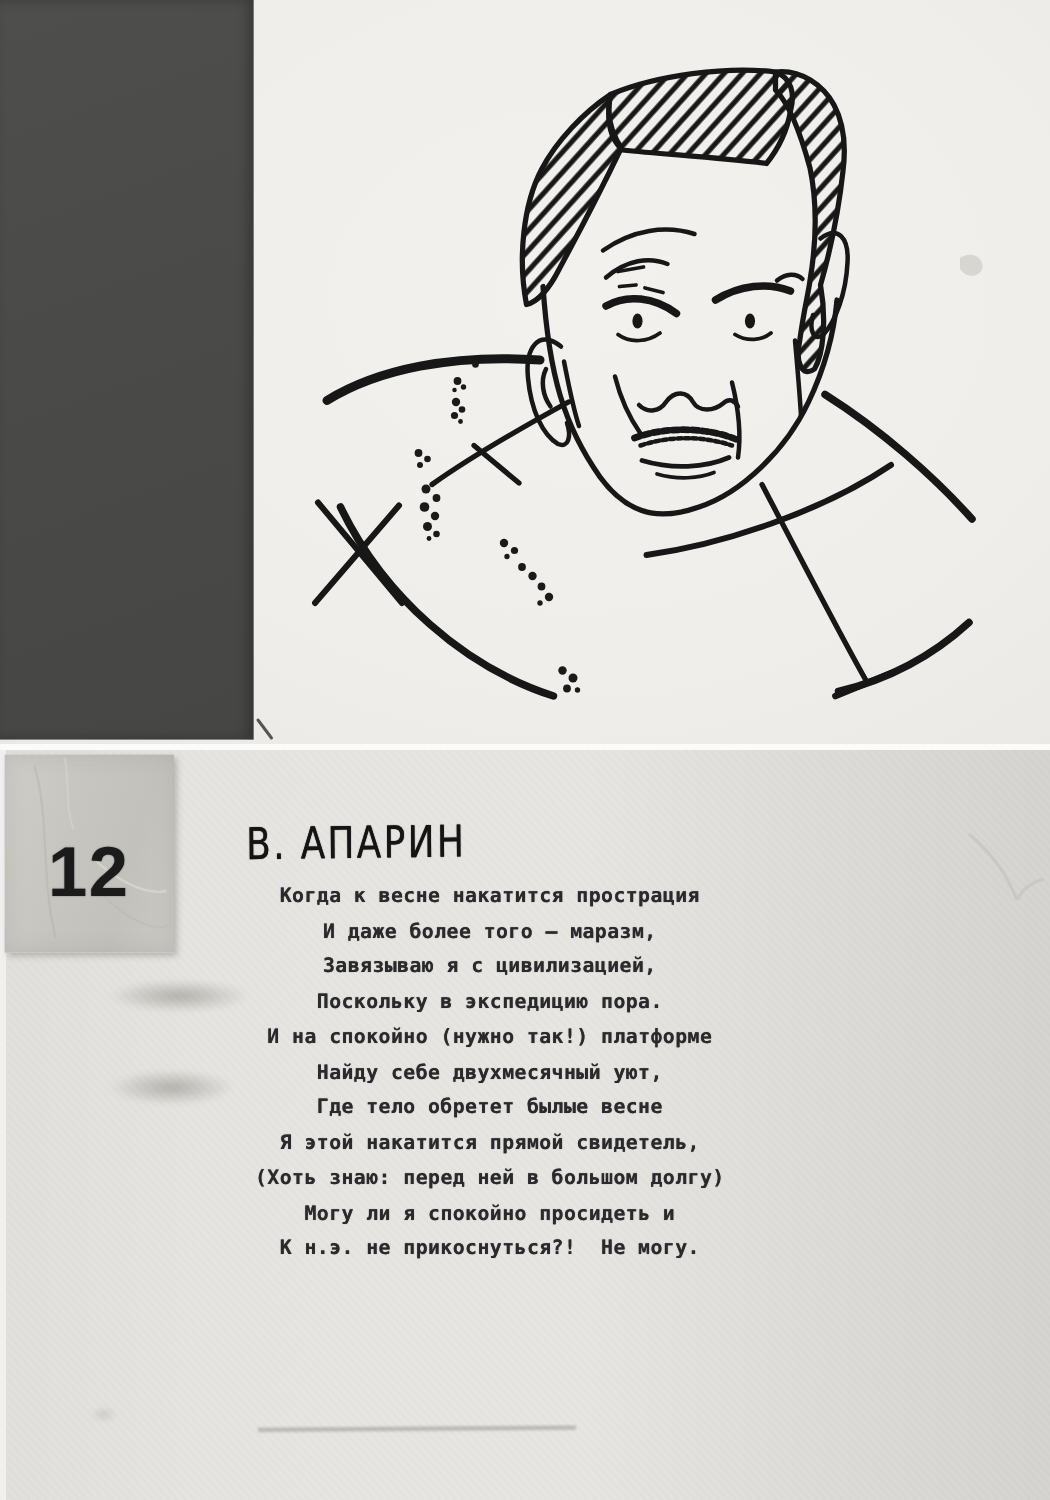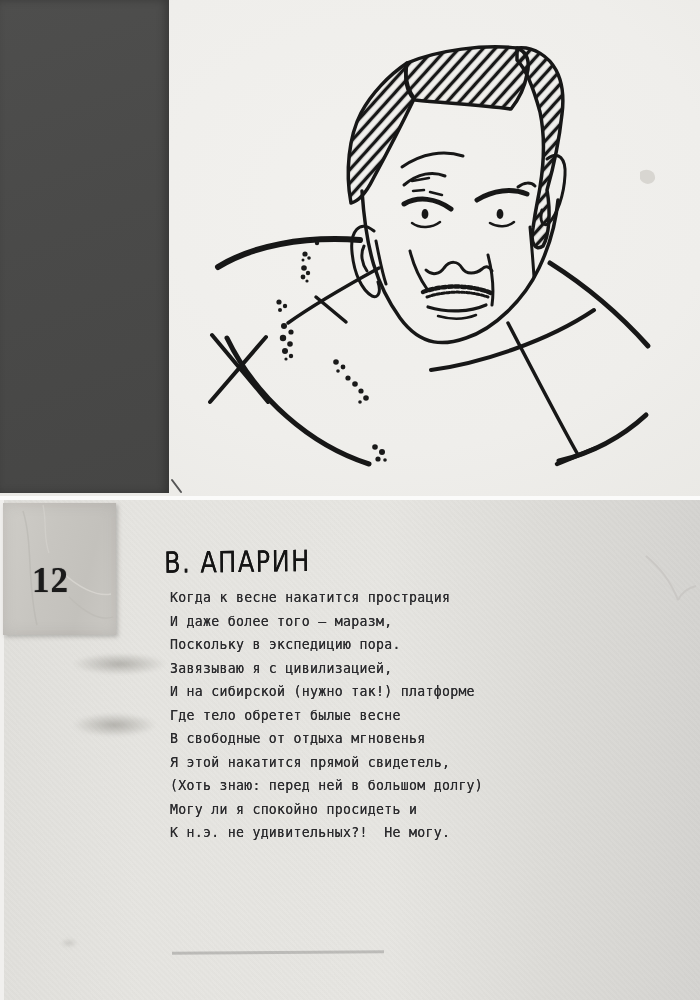--- a/index.html
+++ b/index.html
@@ -16,30 +16,30 @@
   .photo-bottom{position:absolute;left:0;top:500px;width:700px;height:500px;
     background:linear-gradient(to right,#e0dfdb 0%,#e5e4e0 20%,#e6e5e1 55%,#dcdbd7 78%,#d4d3d0 100%);}
   .photo-bottom .grain{position:absolute;inset:0;pointer-events:none;opacity:.5;
     background:repeating-linear-gradient(47deg,rgba(255,255,255,.05) 0 2px,rgba(120,120,115,.04) 2px 4px);}
   .left-sliver{position:absolute;left:0;top:0;width:4px;height:500px;background:#f1f0ee;}
   .patch{position:absolute;left:3px;top:3px;width:113px;height:132px;
     background:linear-gradient(105deg,#cfcdc8 0%,#c7c5c0 40%,#c3c1bc 70%,#cbc9c4 100%);
     box-shadow:2px 2px 4px rgba(100,98,94,.35), inset 0 0 14px rgba(110,108,104,.18);}
   .patch svg{position:absolute;inset:0;}
   .page-number{position:absolute;left:29px;top:60px;
-    font-family:Liberation Serif, serif;font-weight:700;font-size:35px;line-height:35px;
+    font-family:Liberation Sans, sans-serif;font-weight:700;font-size:47px;line-height:35px;
     color:#1b1b1b;letter-spacing:1px;text-shadow:0 0 1px rgba(20,20,20,.6);}
   .signature{position:absolute;left:164px;top:46px;
     font-family:"DejaVu Sans",sans-serif;font-size:24px;color:#141414;
     letter-spacing:1.5px;transform:scaleY(1.22) rotate(-.6deg);transform-origin:left top;
     text-shadow:0 0 .6px #151515;white-space:pre;}
   .poem{position:absolute;left:170px;top:86px;color:#2a2a2d;
     font-family:"DejaVu Sans Mono","Liberation Mono",monospace;
-    font-weight:400;font-size:13.2px;line-height:23.55px;letter-spacing:.3px;
-    text-shadow:0 0 .5px rgba(40,40,42,.85);}
+    font-weight:700;font-size:13.2px;line-height:23.55px;letter-spacing:.3px;
+    text-shadow:0 0 .5px rgba(40,40,42,.85);text-align:center;}
   .poem .poem-line{white-space:pre;height:23.55px;}
   .strike-smear{position:absolute;left:172px;top:451px;width:212px;height:3px;
     background:rgba(80,80,80,.28);filter:blur(.6px);transform:rotate(-.4deg);}
   .smudge{position:absolute;border-radius:50%;filter:blur(1.6px);
     background:radial-gradient(ellipse,rgba(130,128,122,.5) 0%,rgba(130,128,122,0) 70%);}
   .smudge.s1{left:72px;top:153px;width:95px;height:22px;}
   .smudge.s2{left:72px;top:213px;width:85px;height:24px;}
   .smudge.s3{left:60px;top:438px;width:18px;height:10px;opacity:.5;}
   .crease{position:absolute;left:638px;top:52px;width:60px;height:55px;}
 </style>
@@ -183,29 +183,29 @@
         <path d="M40,2 C44,20 40,34 46,50" stroke="#d5d3ce" stroke-width="1.4" fill="none" opacity=".6"></path>
       </svg>
       <div class="page-number">12</div>
     </div>
 
     <div class="signature">В. АПАРИН</div>
 
     <div class="poem">
         <div class="poem-line">Когда к весне накатится прострация</div>
         <div class="poem-line">И даже более того – маразм,</div>
+        <div class="poem-line">Завязываю я с цивилизацией,</div>
         <div class="poem-line">Поскольку в экспедицию пора.</div>
-        <div class="poem-line">Завязываю я с цивилизацией,</div>
-        <div class="poem-line">И на сибирской (нужно так!) платформе</div>
+        <div class="poem-line">И на спокойно (нужно так!) платформе</div>
+        <div class="poem-line">Найду себе двухмесячный уют,</div>
         <div class="poem-line">Где тело обретет былые весне</div>
-        <div class="poem-line">В свободные от отдыха мгновенья</div>
         <div class="poem-line">Я этой накатится прямой свидетель,</div>
         <div class="poem-line">(Хоть знаю: перед ней в большом долгу)</div>
         <div class="poem-line">Могу ли я спокойно просидеть и</div>
-        <div class="poem-line">К н.э. не удивительных?!  Не могу.</div>
+        <div class="poem-line">К н.э. не прикоснуться?!  Не могу.</div>
       </div>
 
     <div class="strike-smear"></div>
     <div class="smudge s1"></div>
     <div class="smudge s2"></div>
     <div class="smudge s3"></div>
 
     <svg class="crease" viewBox="0 0 60 55">
       <path d="M8,4 C22,16 32,28 40,48 M40,48 C44,40 50,36 58,34" stroke="#c9c7c3" stroke-width="2" fill="none" opacity=".9"></path>
     </svg>

